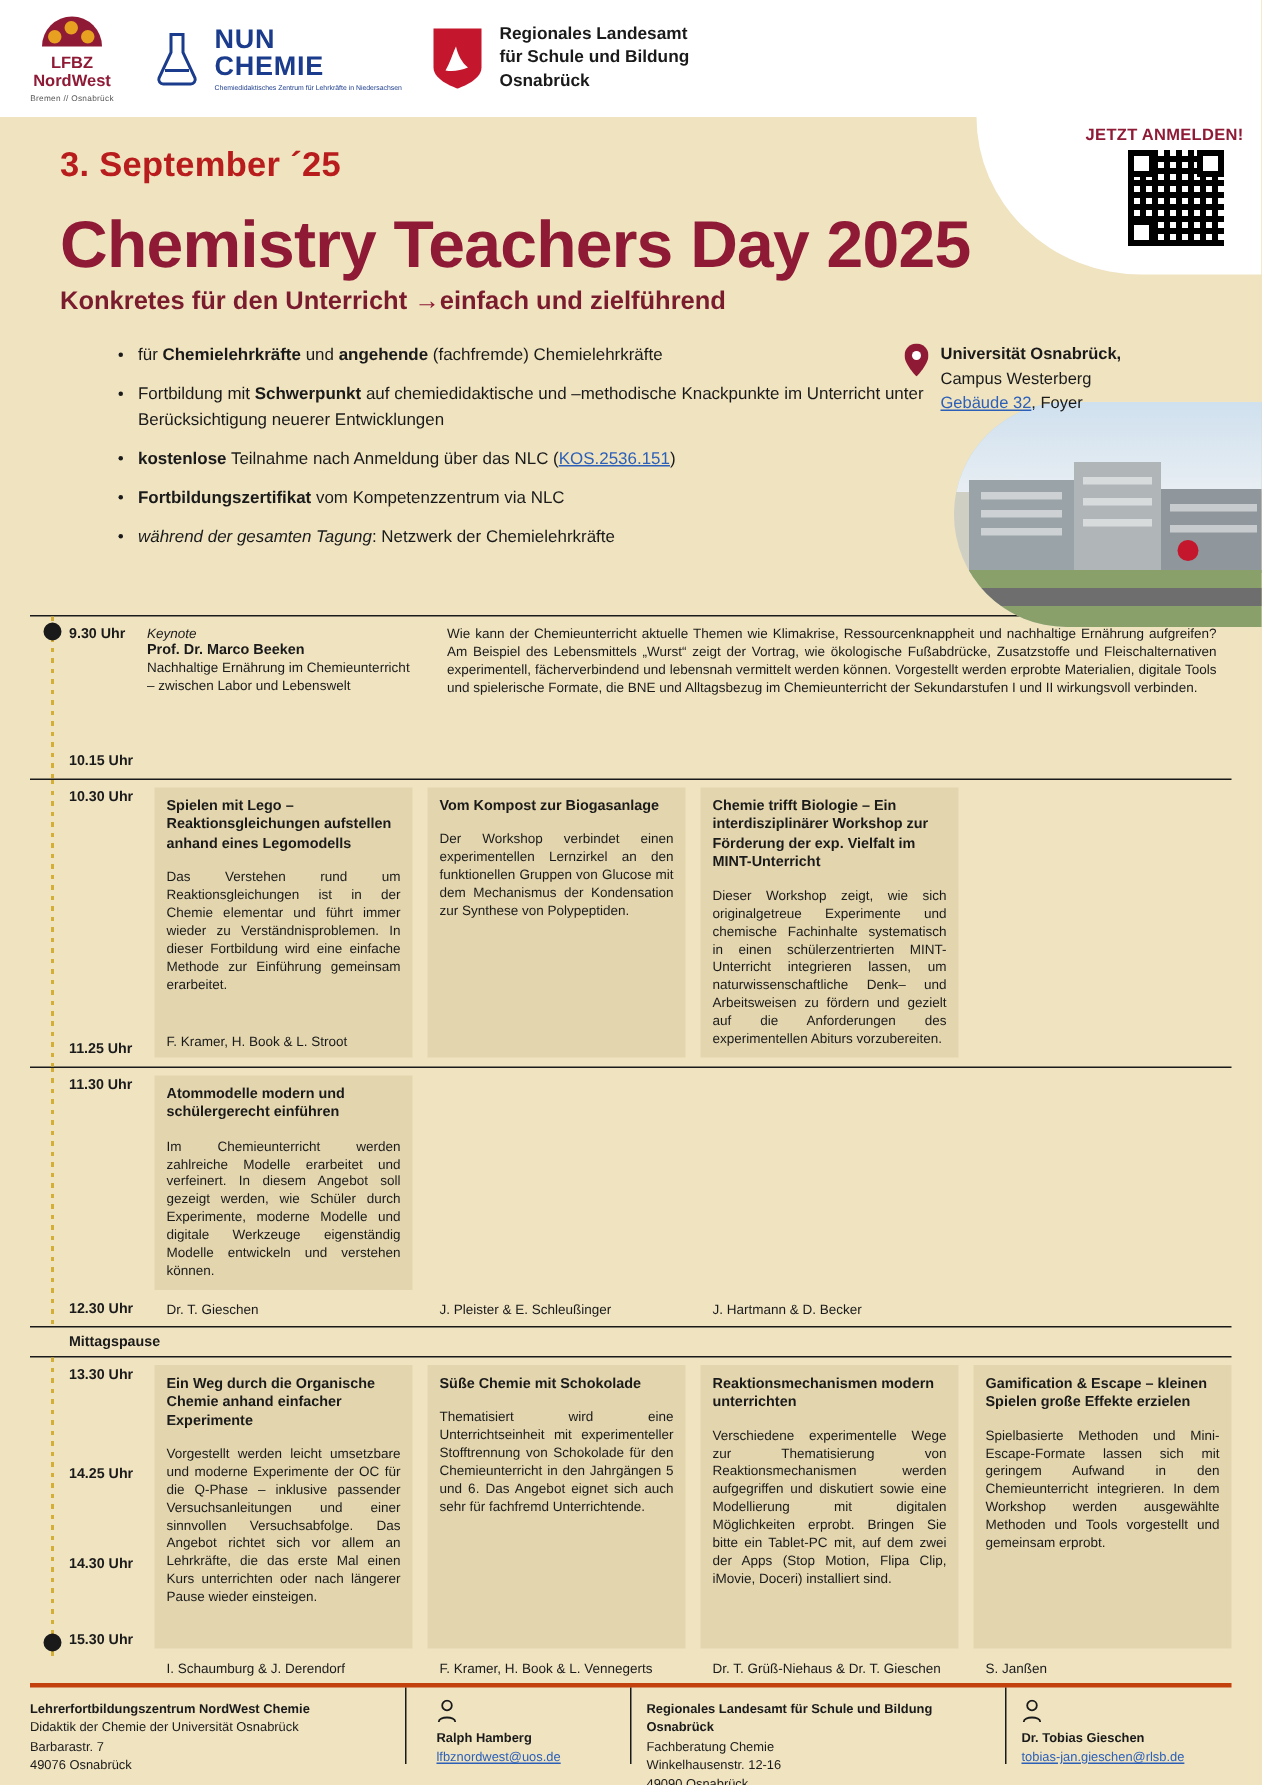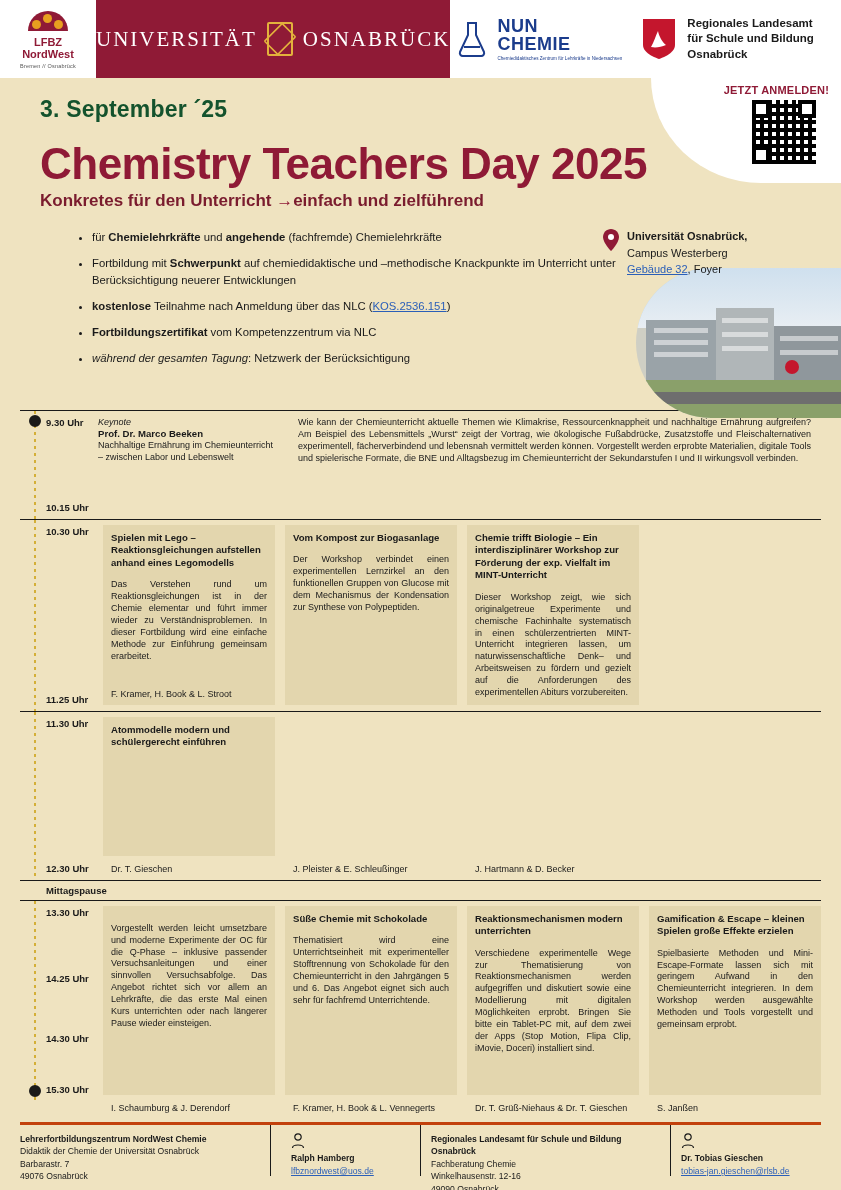--- a/index.html
+++ b/index.html
@@ -101,21 +101,21 @@
     background:
       repeating-linear-gradient(90deg,#000 0 4px,#fff 4px 8px),
       repeating-linear-gradient(0deg,#000 0 4px,#fff 4px 8px);
     background-blend-mode: multiply;
   }
   .qr .q { position:absolute; width:18px;height:18px;border:4px solid #000;background:#fff;}
   .qr .q.tl{left:0;top:0;} .qr .q.tr{right:0;top:0;} .qr .q.bl{left:0;bottom:0;}
 
   
   .title-wrap { padding: 18px 0 0 40px; position:relative; z-index:3;}
-  .date { font-size: 23px; font-weight: bold; color:#14532d; letter-spacing:.2px;}
+  .date { font-size: 23px; font-weight: bold; color:#b91c1c; letter-spacing:.2px;}
   .maintitle {
     font-size: 44px; font-weight: bold; color:#8f1a36; letter-spacing:-.5px;
     margin-top: 18px; line-height:1.05;
   }
   .subtitle { font-size:17px; font-weight:bold; color:#7a1c2e; margin-top:4px;}
   .subtitle .arrow { color:#8f1a36; }
 
   
   .photo {
     position:absolute; right:-10px; top:268px; width:215px; height:150px;
@@ -207,28 +207,20 @@
       <div class="arc"></div>
       <div class="dot" style="left:4px;"></div>
       <div class="dot" style="left:15px;top:3px;"></div>
       <div class="dot" style="left:26px;"></div>
     </div>
     <div class="lfbz-name">LFBZ</div>
     <div class="lfbz-name">NordWest</div>
     <div class="lfbz-sub">Bremen // Osnabrück</div>
   </div>
 
-  <div class="logo-uos">
-    <span class="txt" style="letter-spacing:2px">UNIVERSITÄT</span>
-    <span class="uos-emblem">
-      <span class="wheel2"></span>
-        <span class="wheel"></span>
-    </span>
-    <span class="txt" style="letter-spacing:2px">OSNABRÜCK</span>
-  </div>
 
   <div class="logo-nun">
     <span class="nun-flask">
       <svg viewBox="0 0 36 38">
           <path d="M14 3 h8 v12 l8 17 a3 3 0 0 1 -3 4 h-18 a3 3 0 0 1 -3 -4 l8 -17 z" fill="none" stroke="#1b3c8c" stroke-width="2"></path>
           <path d="M10 27 h16" stroke="#1b3c8c" stroke-width="2"></path>
         </svg>
     </span>
     <span class="nun-txt">
       <div class="l1">NUN</div>
@@ -291,21 +283,21 @@
   <b>Universität Osnabrück,</b><br>
   <span>Campus Westerberg</span><br>
   <span class="link">Gebäude 32</span><span>, Foyer</span>
 </div>
 
 <ul class="bullets" id="bullets">
     <li><span>für </span><b>Chemielehrkräfte</b><span> und </span><b>angehende</b><span> (fachfremde) Chemielehrkräfte</span></li>
     <li><span>Fortbildung mit </span><b>Schwerpunkt</b><span> auf chemiedidaktische und –methodische Knackpunkte im Unterricht unter Berücksichtigung neuerer Entwicklungen</span></li>
     <li><b>kostenlose</b><span> Teilnahme nach Anmeldung über das NLC (</span><a class="link" href="#">KOS.2536.151</a><span>)</span></li>
     <li><b>Fortbildungszertifikat</b><span> vom Kompetenzzentrum via NLC</span></li>
-    <li><i>während der gesamten Tagung</i><span>: Netzwerk der Berücksichtigung</span></li>
+    <li><i>während der gesamten Tagung</i><span>: Netzwerk der Chemielehrkräfte</span></li>
   </ul>
 
 <div class="program">
 
   <div class="hline"></div>
 
   <div class="row keynote-row" style="min-height:108px;">
     <div class="timecol">
       <div class="dotline"></div>
       <div class="bigdot" style="top:4px;"></div>
@@ -351,20 +343,21 @@
   <div class="row" style="min-height:168px;">
     <div class="timecol">
       <div class="dotline"></div>
       <span>11.30 Uhr</span>
       <div class="t-end">12.30 Uhr</div>
     </div>
     <div style="flex:1;display:flex;flex-direction:column;">
       <div class="cards" style="flex:1;">
         <div class="card">
           <h4>Atommodelle modern und schülergerecht einführen</h4>
+          <p>Im Chemieunterricht werden zahlreiche Modelle erarbeitet und verfeinert. In diesem Angebot soll gezeigt werden, wie Schüler durch Experimente, moderne Modelle und digitale Werkzeuge eigenständig Modelle entwickeln und verstehen können.</p>
         </div>
         <div class="card empty"></div>
         <div class="card empty"></div>
         <div class="card empty"></div>
       </div>
       <div class="presrow">
         <div class="pcell">Dr. T. Gieschen</div>
         <div class="pcell">J. Pleister &amp; E. Schleußinger</div>
         <div class="pcell">J. Hartmann &amp; D. Becker</div>
         <div class="pcell"></div>
@@ -380,20 +373,21 @@
     <div class="timecol">
       <div class="dotline"></div>
       <div class="bigdot" style="bottom:4px;"></div>
       <span>13.30 Uhr</span>
       <div style="position:absolute;top:72px;left:26px;">14.25 Uhr</div>
       <div style="position:absolute;top:132px;left:26px;">14.30 Uhr</div>
       <div class="t-end">15.30 Uhr</div>
     </div>
     <div class="cards">
       <div class="card">
+        <h4>Ein Weg durch die Organische Chemie anhand einfacher Experimente</h4>
         <p>Vorgestellt werden leicht umsetzbare und moderne Experimente der OC für die Q-Phase – inklusive passender Versuchsanleitungen und einer sinnvollen Versuchsabfolge. Das Angebot richtet sich vor allem an Lehrkräfte, die das erste Mal einen Kurs unterrichten oder nach längerer Pause wieder einsteigen.</p>
       </div>
       <div class="card">
         <h4>Süße Chemie mit Schokolade</h4>
         <p>Thematisiert wird eine Unterrichtseinheit mit experimenteller Stofftrennung von Schokolade für den Chemieunterricht in den Jahrgängen 5 und 6. Das Angebot eignet sich auch sehr für fachfremd Unterrichtende.</p>
       </div>
       <div class="card">
         <h4>Reaktionsmechanismen modern unterrichten</h4>
         <p>Verschiedene experimentelle Wege zur Thematisierung von Reaktionsmechanismen werden aufgegriffen und diskutiert sowie eine Modellierung mit digitalen Möglichkeiten erprobt. Bringen Sie bitte ein Tablet-PC mit, auf dem zwei der Apps (Stop Motion, Flipa Clip, iMovie, Doceri) installiert sind.</p>
       </div>

